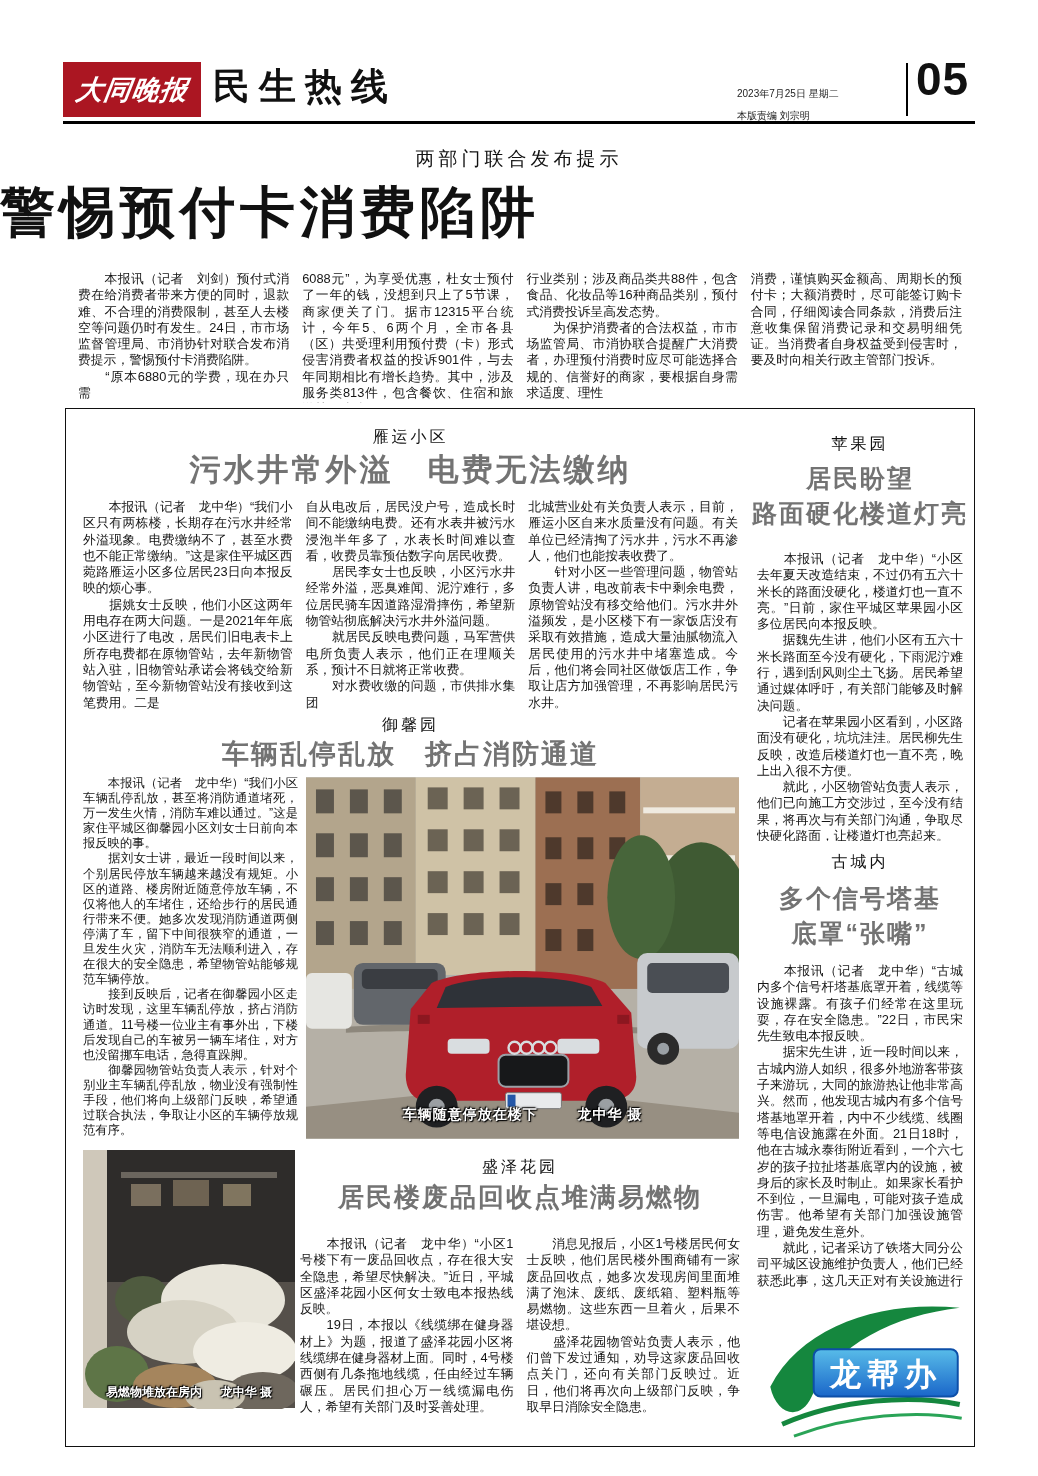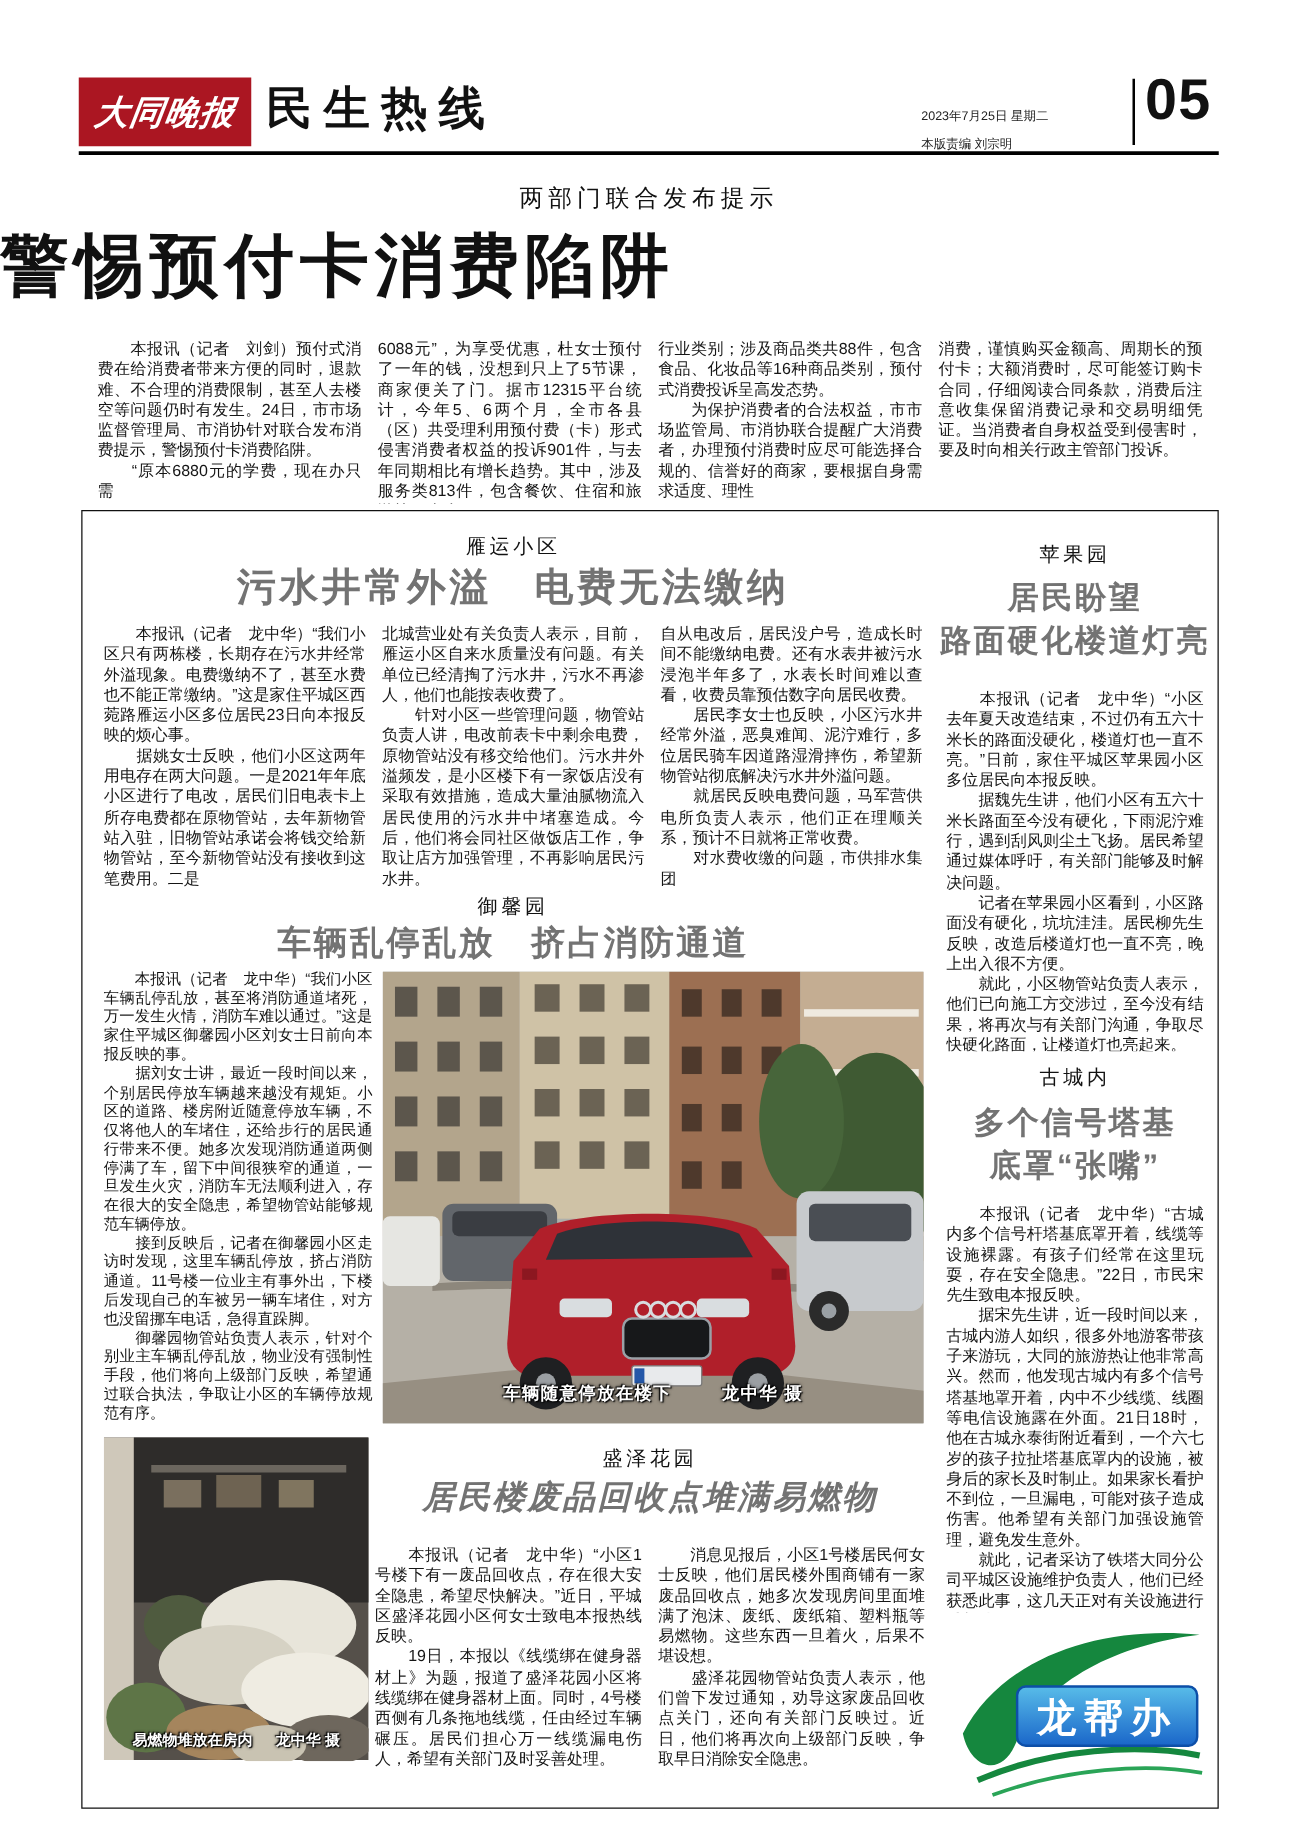--- a/index.html
+++ b/index.html
@@ -33,21 +33,21 @@
   .parking-headline{left:83px;top:736px;width:655px;font-size:27px;letter-spacing:2px;}
   .parking-col{left:83px;top:776px;width:215px;height:366px;overflow:hidden;font-size:12.3px;line-height:15.1px;}
   .photo-frame{overflow:hidden;}
   .car-photo{left:306px;top:776px;width:433px;height:364px;}
   .photo-caption{position:absolute;left:0;right:0;text-align:center;color:#fff;font-weight:bold;text-shadow:0 0 3px #000,1px 1px 1px #000,-1px -1px 1px #000;}
   .car-caption{bottom:16px;font-size:14px;letter-spacing:1px;}
   
   .junk-photo{left:83px;top:1149px;width:212px;height:260px;}
   .junk-caption{bottom:8px;font-size:12px;}
   .recycle-kicker{left:300px;top:1157px;width:440px;}
-  .recycle-headline{left:300px;top:1180px;width:440px;font-size:26px;letter-spacing:2px;font-style:italic;}
+  .recycle-headline{left:300px;top:1180px;width:440px;font-size:26px;letter-spacing:2px;}
   .recycle-cols{left:300px;top:1236px;width:440px;height:200px;overflow:hidden;}
   
   .apple-kicker{left:757px;top:434px;width:206px;}
   .apple-headline{left:750px;top:461px;width:220px;font-size:25px;line-height:35px;white-space:pre-line;letter-spacing:2px;}
   .apple-body{left:757px;top:551px;width:206px;height:290px;overflow:hidden;}
   .city-kicker{left:757px;top:852px;width:206px;}
   .city-headline{left:750px;top:881px;width:220px;font-size:25px;line-height:35px;white-space:pre-line;letter-spacing:2px;}
   .city-body{left:757px;top:963px;width:206px;height:327px;overflow:hidden;}
   .badge{left:763px;top:1292px;width:204px;height:148px;}
 </style>
@@ -77,26 +77,26 @@
   <div class="bodycol">消费，谨慎购买金额高、周期长的预付卡；大额消费时，尽可能签订购卡合同，仔细阅读合同条款，消费后注意收集保留消费记录和交易明细凭证。当消费者自身权益受到侵害时，要及时向相关行政主管部门投诉。</div>
 </div>
 
 <div class="abs main-box"></div>
 
 <div class="abs kicker sewage-kicker">雁运小区</div>
 <div class="abs headline sewage-headline">污水井常外溢　电费无法缴纳</div>
 <div class="abs cols sewage-cols">
   <div class="bodycol">　　本报讯（记者　龙中华）“我们小区只有两栋楼，长期存在污水井经常外溢现象。电费缴纳不了，甚至水费也不能正常缴纳。”这是家住平城区西菀路雁运小区多位居民23日向本报反映的烦心事。
 　　据姚女士反映，他们小区这两年用电存在两大问题。一是2021年年底小区进行了电改，居民们旧电表卡上所存电费都在原物管站，去年新物管站入驻，旧物管站承诺会将钱交给新物管站，至今新物管站没有接收到这笔费用。二是</div>
-  <div class="bodycol">北城营业处有关负责人表示，目前，雁运小区自来水质量没有问题。有关单位已经清掏了污水井，污水不再渗人，他们也能按表收费了。
-　　针对小区一些管理问题，物管站负责人讲，电改前表卡中剩余电费，原物管站没有移交给他们。污水井外溢频发，是小区楼下有一家饭店没有采取有效措施，造成大量油腻物流入居民使用的污水井中堵塞造成。今后，他们将会同社区做饭店工作，争取让店方加强管理，不再影响居民污水井。</div>
   <div class="bodycol">自从电改后，居民没户号，造成长时间不能缴纳电费。还有水表井被污水浸泡半年多了，水表长时间难以查看，收费员靠预估数字向居民收费。
 　　居民李女士也反映，小区污水井经常外溢，恶臭难闻、泥泞难行，多位居民骑车因道路湿滑摔伤，希望新物管站彻底解决污水井外溢问题。
 　　就居民反映电费问题，马军营供电所负责人表示，他们正在理顺关系，预计不日就将正常收费。
 　　对水费收缴的问题，市供排水集团</div>
+  <div class="bodycol">北城营业处有关负责人表示，目前，雁运小区自来水质量没有问题。有关单位已经清掏了污水井，污水不再渗人，他们也能按表收费了。
+　　针对小区一些管理问题，物管站负责人讲，电改前表卡中剩余电费，原物管站没有移交给他们。污水井外溢频发，是小区楼下有一家饭店没有采取有效措施，造成大量油腻物流入居民使用的污水井中堵塞造成。今后，他们将会同社区做饭店工作，争取让店方加强管理，不再影响居民污水井。</div>
 </div>
 
 <div class="abs kicker parking-kicker">御馨园</div>
 <div class="abs headline parking-headline">车辆乱停乱放　挤占消防通道</div>
 <div class="abs bodycol parking-col">　　本报讯（记者　龙中华）“我们小区车辆乱停乱放，甚至将消防通道堵死，万一发生火情，消防车难以通过。”这是家住平城区御馨园小区刘女士日前向本报反映的事。
 　　据刘女士讲，最近一段时间以来，个别居民停放车辆越来越没有规矩。小区的道路、楼房附近随意停放车辆，不仅将他人的车堵住，还给步行的居民通行带来不便。她多次发现消防通道两侧停满了车，留下中间很狭窄的通道，一旦发生火灾，消防车无法顺利进入，存在很大的安全隐患，希望物管站能够规范车辆停放。
 　　接到反映后，记者在御馨园小区走访时发现，这里车辆乱停放，挤占消防通道。11号楼一位业主有事外出，下楼后发现自己的车被另一辆车堵住，对方也没留挪车电话，急得直跺脚。
 　　御馨园物管站负责人表示，针对个别业主车辆乱停乱放，物业没有强制性手段，他们将向上级部门反映，希望通过联合执法，争取让小区的车辆停放规范有序。</div>
 
 <div class="abs photo-frame car-photo">

